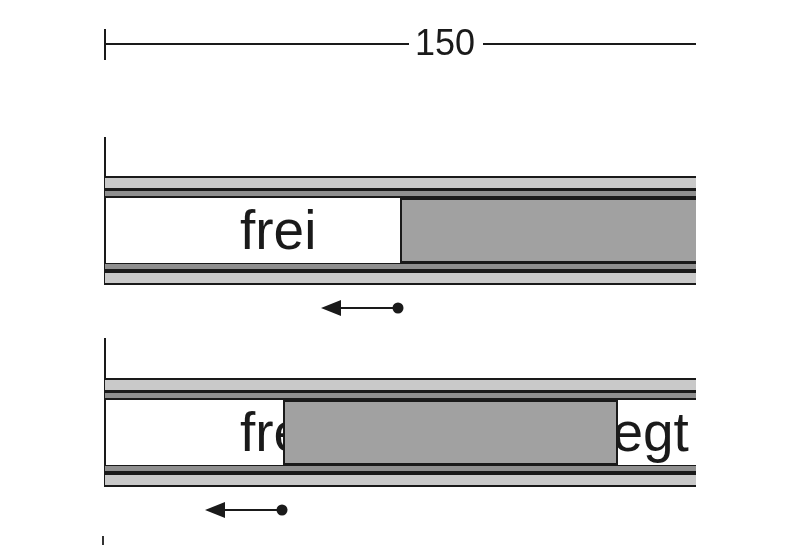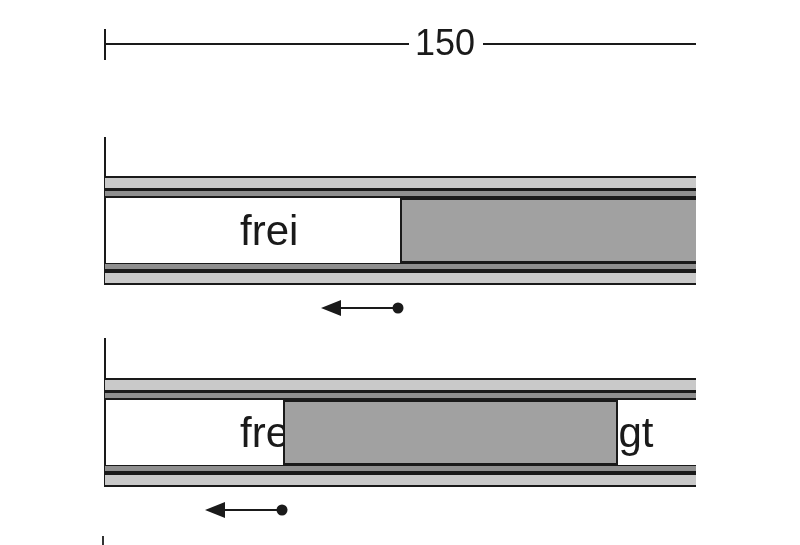--- a/index.html
+++ b/index.html
@@ -44,21 +44,21 @@
     left: 106px; width: 669px; height: 65px;
     background: #ffffff;
   }
   .panel {
     height: 65px; background: #a1a1a1;
     box-sizing: border-box; border: 2px solid #1a1a1a;
     z-index: 2;
   }
   .area-label {
     height: 65px; line-height: 65px;
-    font-size: 42px; color: #1a1a1a;
+    font-size: 55px; color: #1a1a1a;
     white-space: nowrap; z-index: 1;
   }
   .bottom-tick { width: 2px; height: 9px; background: #333333; }
 </style>
 </head>
 <body>
 
 <div id="canvas">
 
   <div class="group">

